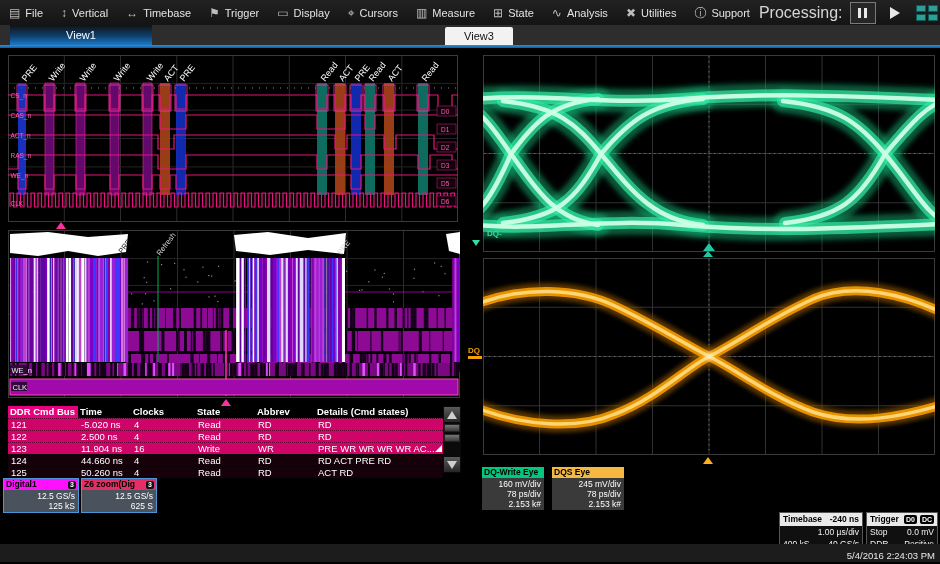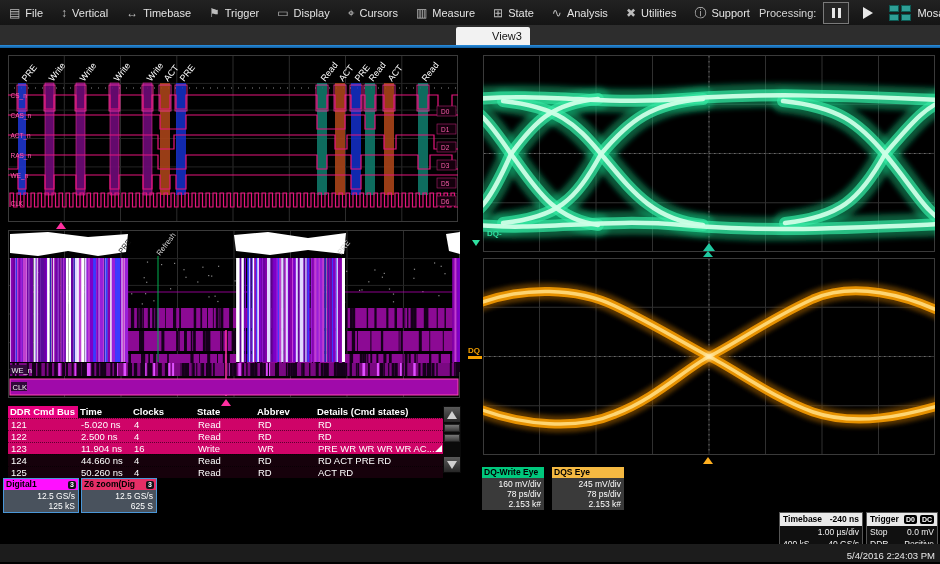--- a/index.html
+++ b/index.html
@@ -8,38 +8,38 @@
   .abs{position:absolute;}
 
   
   #menubar{position:absolute;left:0;top:0;width:940px;height:25px;
     background:linear-gradient(#222,#141414);display:flex;align-items:center;}
   .mitem{display:flex;align-items:center;gap:5px;padding:0 9px;height:25px;cursor:default;}
   .mitem .mi{font-size:12px;color:#bdbdbd;line-height:1;}
   .mitem .ml{font-size:11px;color:#e3e3e3;}
   .msep{width:1px;height:15px;background:#3d3d3d;}
   #menu-right{margin-left:auto;display:flex;align-items:center;gap:7px;padding-right:5px;}
-  #processing-label{font-size:11px;color:#d5d5d5;}
+  #processing-label{font-size:16px;color:#d5d5d5;}
   .pbtn{width:24px;height:20px;background:#262626;border:1px solid #7a7a7a;
         display:flex;align-items:center;justify-content:center;gap:3px;}
   .pbtn .bar{width:3px;height:10px;background:#e8e8e8;}
   #play-btn{border:none;background:transparent;}
   .play-tri{width:0;height:0;border-left:10px solid #e8e8e8;border-top:6px solid transparent;border-bottom:6px solid transparent;}
   #mosaic-btn{display:flex;align-items:center;gap:6px;position:relative;padding:2px 10px 2px 2px;}
   .mosaic-grid{display:grid;grid-template-columns:10px 10px;grid-template-rows:7px 7px;gap:2px;}
   .mosaic-grid div{background:#2e9e96;border:1px solid #0d5a54;box-sizing:border-box;}
   #mosaic-label{font-size:11px;color:#e8e8e8;}
 
   
   #tabbar{position:absolute;left:0;top:25px;width:940px;height:20px;background:#2d2d2d;}
   #tab-view1{position:absolute;left:10px;top:25px;width:142px;height:20px;
      background:linear-gradient(#111 0%,#0e3f6e 55%,#1b7ac6 100%);
      color:#fff;font-size:11px;display:flex;align-items:center;justify-content:center;}
-  #tab-view3{position:absolute;left:456px;top:27px;width:46px;height:18px;background:#f2f2f2;
-     color:#111;font-size:11px;display:flex;align-items:center;justify-content:center;border-radius:2px 2px 0 0;padding-left:28px;}
+  #tab-view3{position:absolute;left:445px;top:27px;width:68px;height:18px;background:#f2f2f2;
+     color:#111;font-size:11px;display:flex;align-items:center;justify-content:center;border-radius:2px 2px 0 0;}
   #tab-underline{position:absolute;left:0;top:45px;width:940px;height:3px;
      background:linear-gradient(#2c90e0,#0f5c9e);}
 
   
   svg{display:block;}
   .cmdlab{font-size:9px;fill:#fff;}
   .siglab{font-size:6.5px;fill:#ff5fae;}
   .bitlab{font-size:6.5px;fill:#ff5fae;}
   .zlab{font-size:7.5px;}
 
@@ -190,20 +190,21 @@
             <div></div>
           </div>
         <span id="mosaic-label">Mosaic</span>
 
       </div>
 
     </div>
   </div>
 
   <div id="tabbar"></div>
+  <div id="tab-view1">View1</div>
   <div id="tab-view3">View3</div>
   <div id="tab-underline"></div>
 
   <svg class="abs" style="left:8px;top:55px" width="450" height="167" viewBox="0 0 450 167">
     <rect x="0.5" y="0.5" width="449" height="166" fill="#000" stroke="#3a3a3a"></rect>
     <g id="tgrid">
         <line x1="56.3" y1="1" x2="56.3" y2="166" stroke="#2c2c2c"></line>
         <line x1="112.5" y1="1" x2="112.5" y2="166" stroke="#2c2c2c"></line>
         <line x1="168.8" y1="1" x2="168.8" y2="166" stroke="#2c2c2c"></line>
         <line x1="225.0" y1="1" x2="225.0" y2="166" stroke="#2c2c2c"></line>

